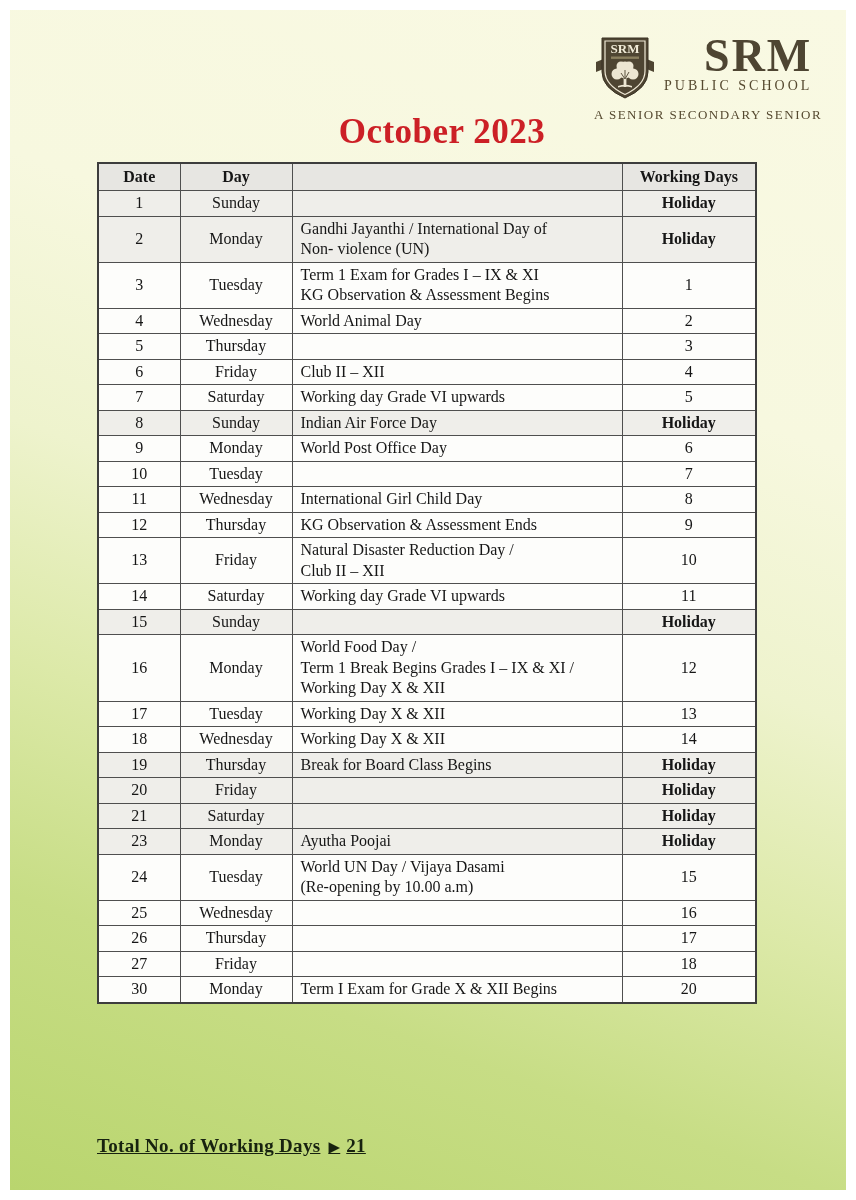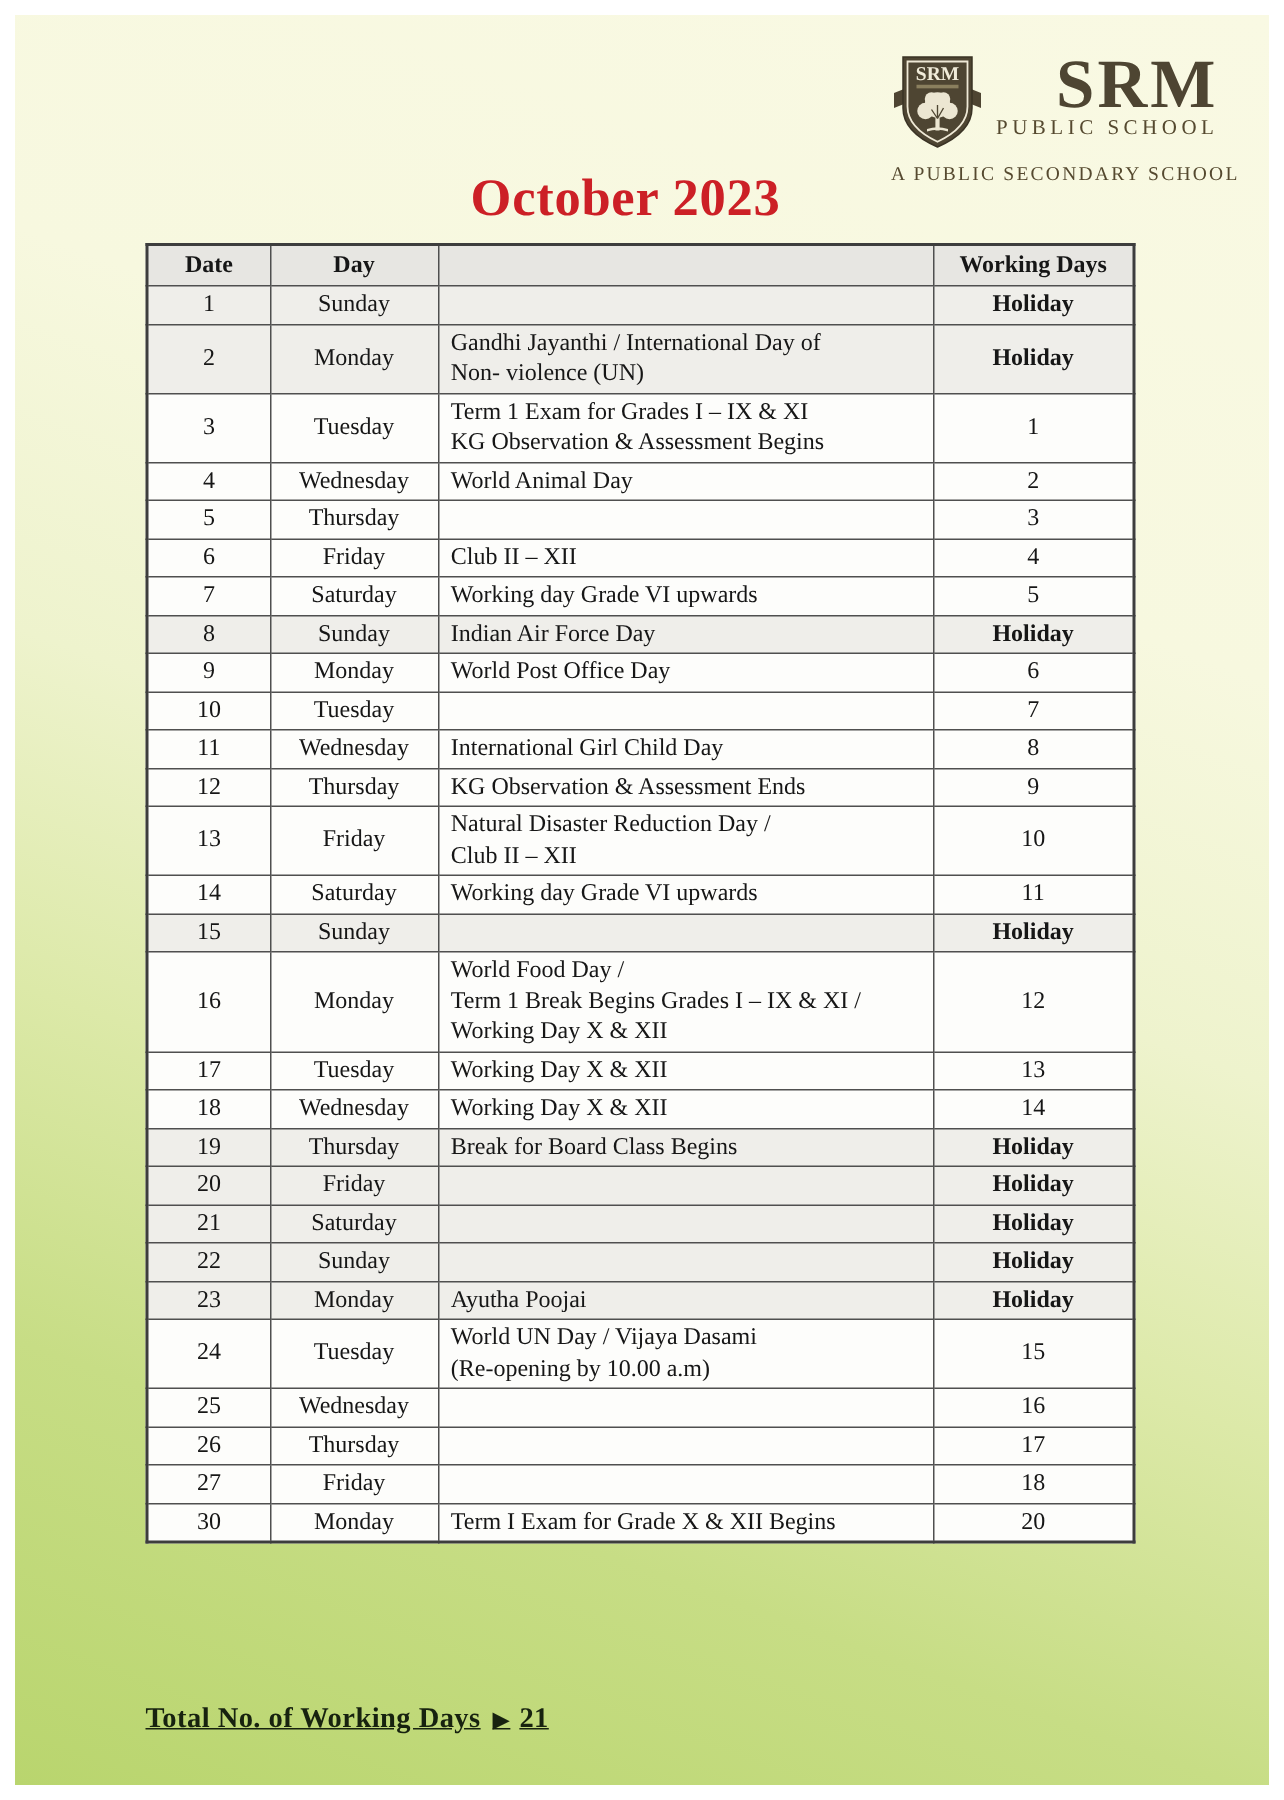--- a/index.html
+++ b/index.html
@@ -64,21 +64,21 @@
     letter-spacing: 1.5px;
     color: #55492f;
     text-align: center;
     margin-top: 3px;
     white-space: nowrap;
   }
 
   
   .title {
     position: absolute;
-    top: 102px; left: 78px;
+    top: 102px; left: 103px;
     width: 658px;
     text-align: center;
     font-size: 35px;
     font-weight: bold;
     color: #cc2026;
     letter-spacing: 0.5px;
   }
 
   
   .cal-wrap {
@@ -164,21 +164,21 @@
             <g stroke="#4e4532" stroke-width="0.9" fill="none">
               <path d="M31 45 L27 39 M31 45 L35 38 M31 44 L31 36"></path>
             </g>
           </svg>
         </span>
         <div class="crest-wordmark">
           <div class="crest-name">SRM</div>
           <div class="crest-sub">PUBLIC SCHOOL</div>
         </div>
       </div>
-      <div class="crest-tagline">A PUBLIC SECONDARY SCHOOL</div>
+      <div class="crest-tagline">A SENIOR SECONDARY SENIOR</div>
     </div>
 
     <div class="title">October 2023</div>
 
     <div class="cal-wrap">
       <table class="cal">
         <colgroup>
           <col class="col-date">
             <col class="col-day">
             <col class="col-event">
@@ -318,26 +318,20 @@
               <td class="c-event"></td>
               <td class="c-working is-holiday">Holiday</td>
             </tr>
             <tr class="holiday">
               <td class="c-date">21</td>
               <td class="c-day">Saturday</td>
               <td class="c-event"></td>
               <td class="c-working is-holiday">Holiday</td>
             </tr>
             <tr class="holiday">
-              <td class="c-date">22</td>
-              <td class="c-day">Sunday</td>
-              <td class="c-event"></td>
-              <td class="c-working is-holiday">Holiday</td>
-            </tr>
-            <tr class="holiday">
               <td class="c-date">23</td>
               <td class="c-day">Monday</td>
               <td class="c-event">Ayutha Poojai</td>
               <td class="c-working is-holiday">Holiday</td>
             </tr>
             <tr class="workday">
               <td class="c-date">24</td>
               <td class="c-day">Tuesday</td>
               <td class="c-event">World UN Day / Vijaya Dasami
 (Re-opening by 10.00 a.m)</td>

